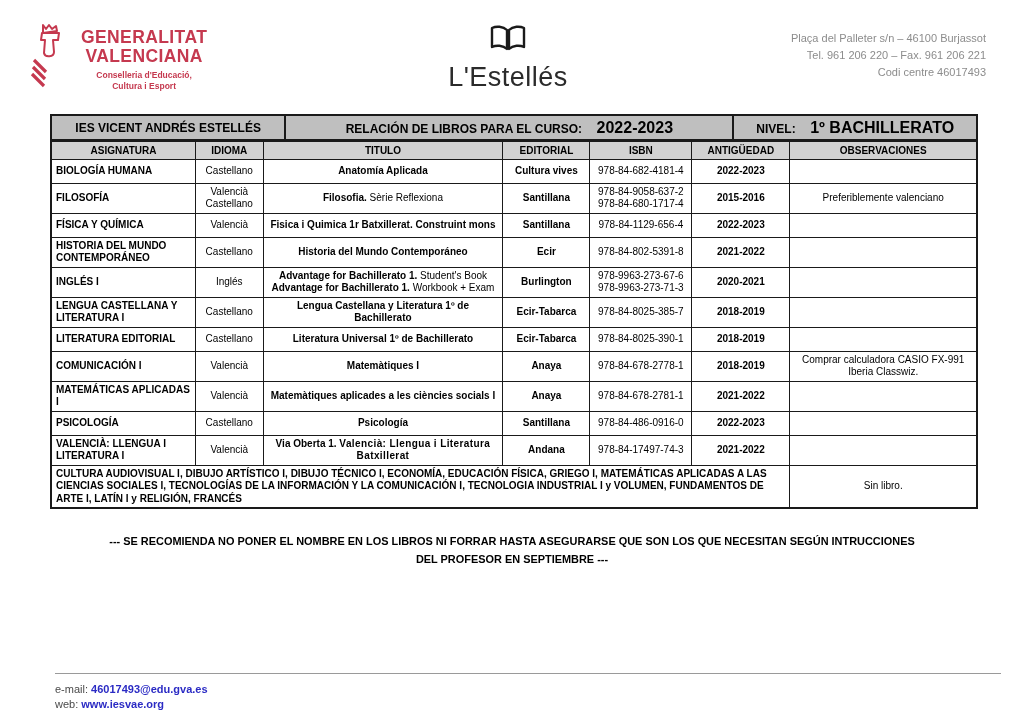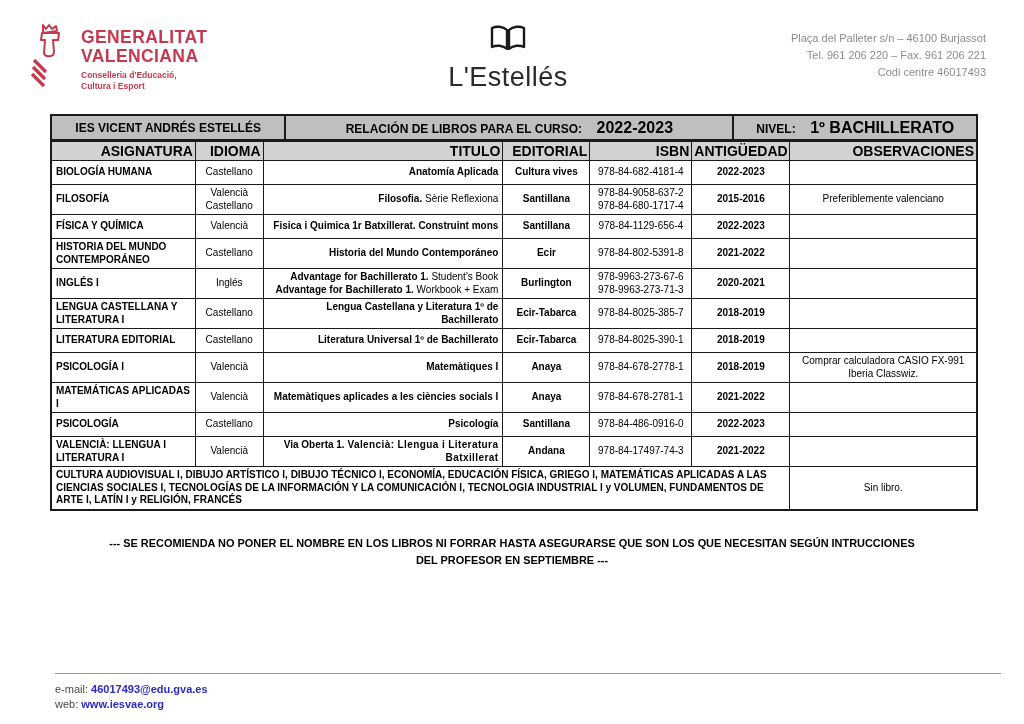--- a/index.html
+++ b/index.html
@@ -3,42 +3,42 @@
 <meta charset="utf-8">
 <style>
   * { box-sizing: border-box; margin: 0; padding: 0; }
   html, body { background: #ffffff; }
   body { width: 1024px; height: 724px; font-family: "Liberation Sans", sans-serif; color: #000; }
   .page { width: 1024px; height: 724px; display: flex; flex-direction: column; background: #fff; overflow: hidden; }
 
   
   .header { display: grid; grid-template-columns: 1fr auto 1fr; align-items: start; padding: 22px 38px 0 30px; height: 104px; }
   .gva { display: flex; gap: 9px; align-items: flex-start; }
-  .gva-text { padding-top: 6px; }
+  .gva-text { padding-top: 6px; text-align: center; }
   .gva-title { color: #c5394f; font-weight: bold; font-size: 17.5px; letter-spacing: .4px; line-height: 1.08; }
   .gva-sub { color: #c5394f; font-weight: bold; font-size: 8.5px; line-height: 1.3; margin-top: 4px; }
   .school { text-align: center; margin-top: 2px; }
   .school-name { font-size: 27px; color: #2b2b2b; letter-spacing: .5px; line-height: 1.1; margin-top: 7px; }
   .school-sub { display: inline-block; border-top: 1.5px solid #3a3a3a; margin-top: 3px; padding-top: 3px; font-size: 8.5px; letter-spacing: 1.1px; color: #2b2b2b; }
   .contact { text-align: right; color: #8c8c8c; font-size: 11px; line-height: 1.55; margin-top: 8px; }
 
   
   .tables { margin: 10px 46px 0 50px; }
   table { width: 100%; border-collapse: collapse; table-layout: fixed; }
   .ttable td { border: 2px solid #1a1a1a; background: #bfbfbf; height: 25px; text-align: center; vertical-align: middle; padding: 1px 4px; }
   .t-school { font-weight: bold; font-size: 12px; }
   .t-label { font-weight: bold; font-size: 12px; }
   .t-value { font-weight: bold; font-size: 16px; margin-left: 10px; white-space: nowrap; }
   .btable { border: 2px solid #1a1a1a; margin-top: -1px; }
-  .btable th { border: 1px solid #1a1a1a; background: #d2d2d2; font-size: 14px; font-weight: bold; height: 18px; padding: 1px 2px; text-align: right; }
+  .btable th { border: 1px solid #1a1a1a; background: #d2d2d2; font-size: 10px; font-weight: bold; height: 18px; padding: 1px 2px; }
   .btable td { border: 1px solid #1a1a1a; font-size: 10px; padding: 2px 4px; vertical-align: middle; height: 24px; line-height: 1.25; }
   .c-asig { font-weight: bold; text-align: left; }
   .c-idio, .c-isbn, .c-obs { text-align: center; }
   .c-edi, .c-ant { text-align: center; font-weight: bold; }
-  .c-tit { text-align: right; }
+  .c-tit { text-align: center; }
   .c-tit .b { font-weight: bold; }
   .c-tit .sp { letter-spacing: .4px; }
   .nobook-subjects { font-weight: bold; text-align: left; line-height: 1.3; }
   .nobook-obs { text-align: center; }
 
   
   .notice { text-align: center; font-weight: bold; font-size: 11.5px; line-height: 1.55; margin-top: 24px; transform: scaleX(.95); }
 
   
   .footer { margin-top: auto; padding: 0 7px 14px 55px; }
@@ -210,21 +210,21 @@
             <td class="c-idio">Castellano</td>
             <td class="c-tit">
               <div><span class="b">Literatura Universal 1º de Bachillerato</span></div>
             </td>
             <td class="c-edi">Ecir-Tabarca</td>
             <td class="c-isbn">978-84-8025-390-1</td>
             <td class="c-ant">2018-2019</td>
             <td class="c-obs"></td>
           </tr>
           <tr>
-            <td class="c-asig">PSICOLOGÍA I</td>
+            <td class="c-asig">COMUNICACIÓN I</td>
             <td class="c-idio">Valencià</td>
             <td class="c-tit">
               <div><span class="b">Matemàtiques I</span></div>
             </td>
             <td class="c-edi">Anaya</td>
             <td class="c-isbn">978-84-678-2778-1</td>
             <td class="c-ant">2018-2019</td>
             <td class="c-obs">Comprar calculadora CASIO FX-991 Iberia Classwiz.</td>
           </tr>
           <tr>

